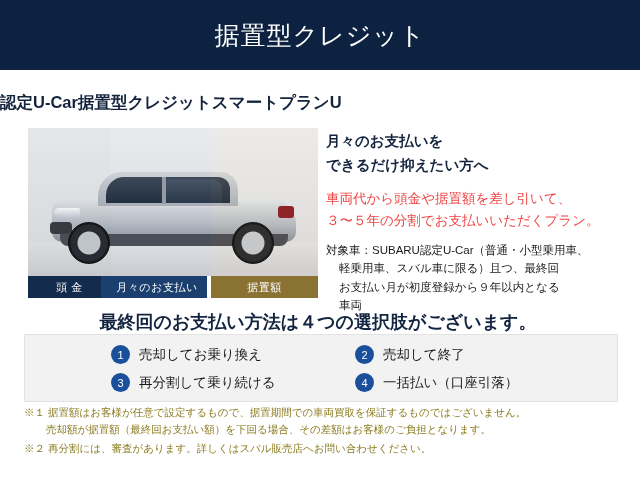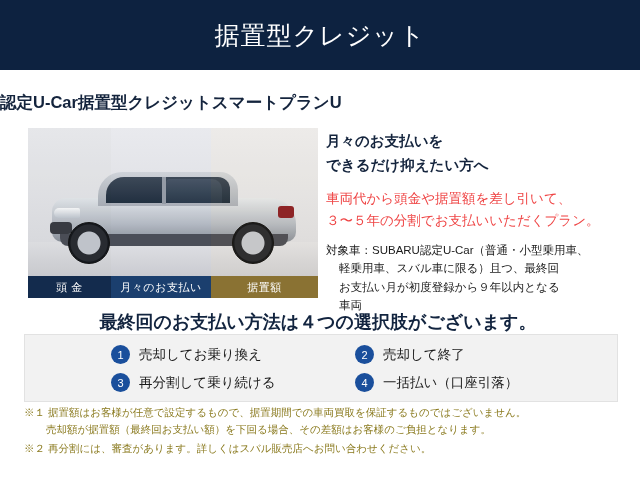--- a/index.html
+++ b/index.html
@@ -171,21 +171,21 @@
     top: 148px;
     height: 22px;
     display: flex;
     align-items: center;
     justify-content: center;
     color: #ffffff;
     font-size: 11px;
     letter-spacing: 0.5px;
   }
   .bar.b1 { left: 0;     width: 83px;  background: #132b4d; }
-  .bar.b2 { left: 83px;  width: 100px; background: #1b3f6e; }
+  .bar.b2 { left: 73px;  width: 100px; background: #1b3f6e; padding-left: 6px; }
   .bar.b3 { left: 183px; width: 107px; background: #8a7233; }
   
   .right-col {
     position: absolute;
     left: 326px;
     top: 130px;
     width: 300px;
   }
   .rc-head {
     font-size: 14.5px;

